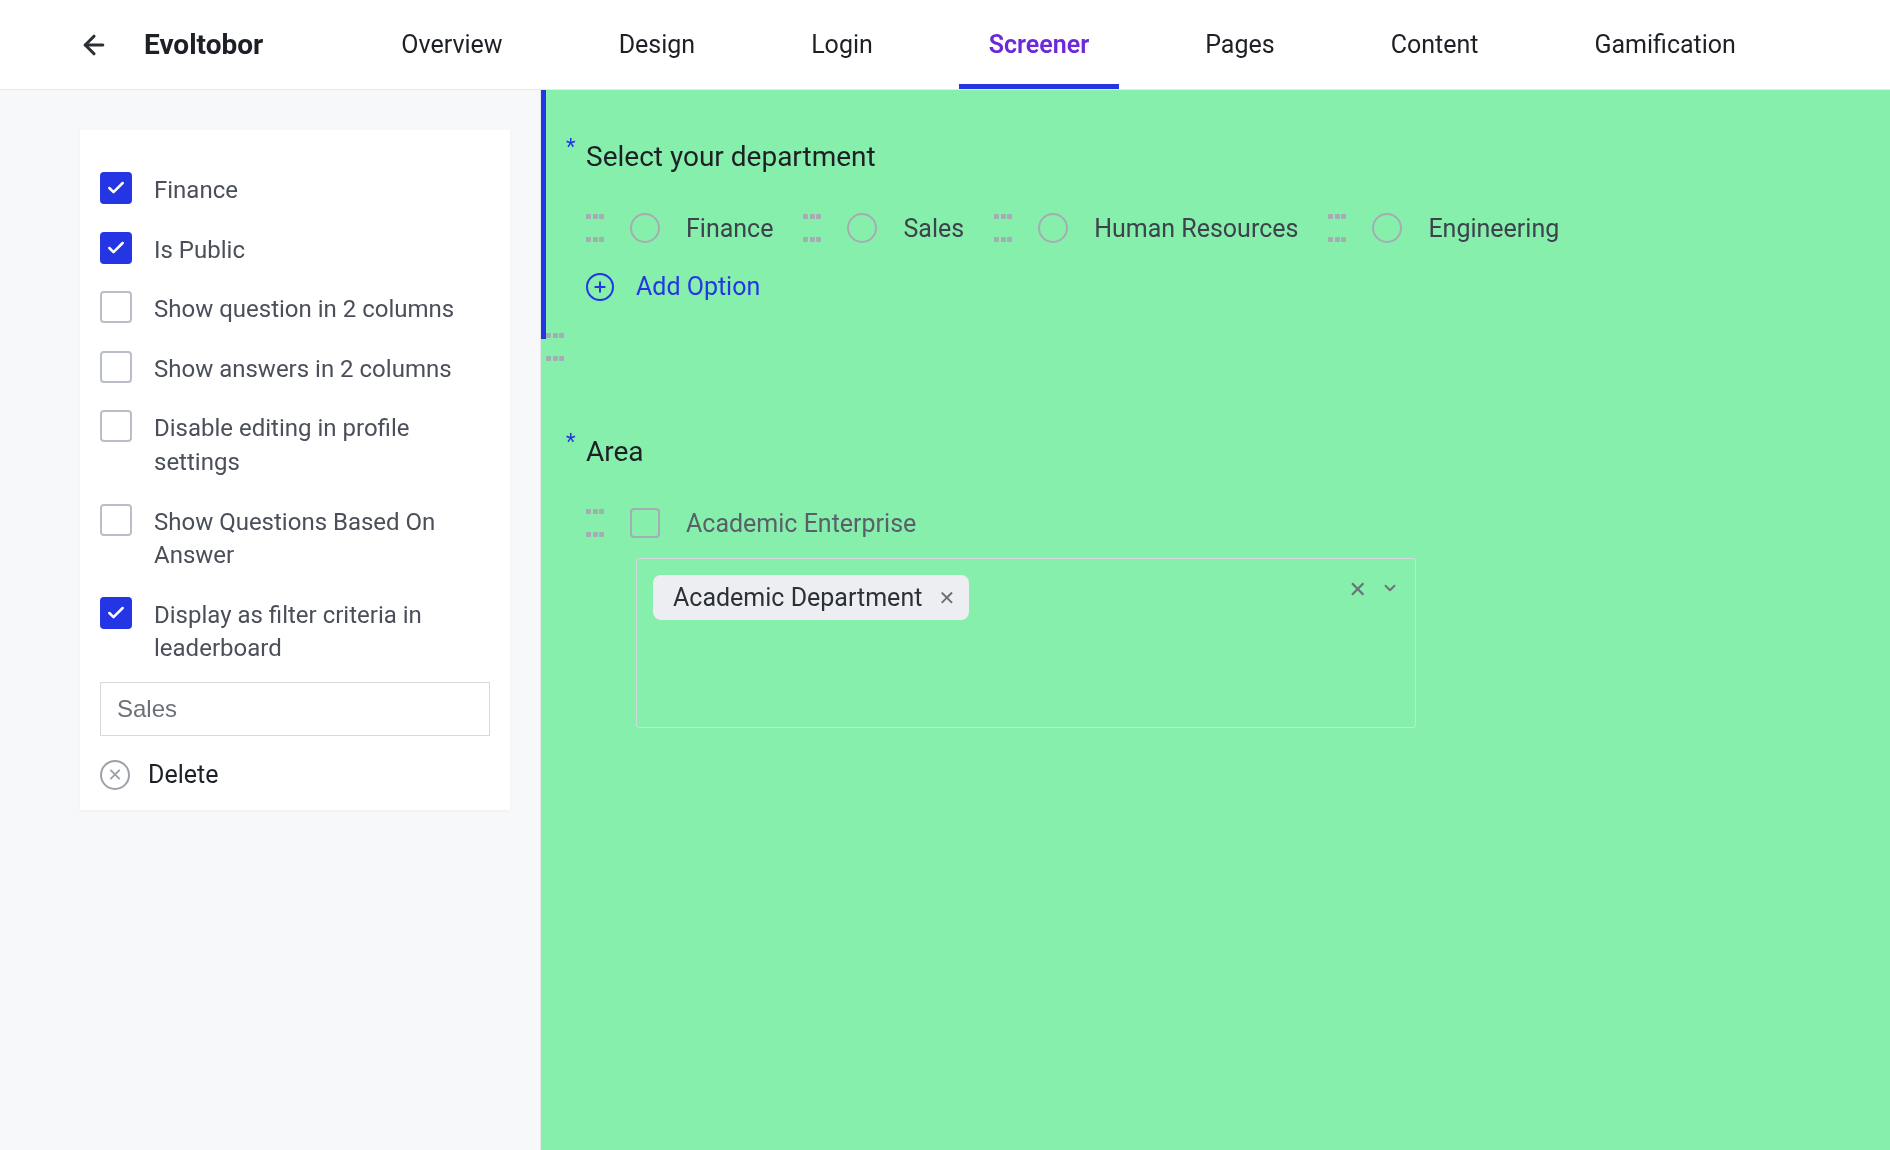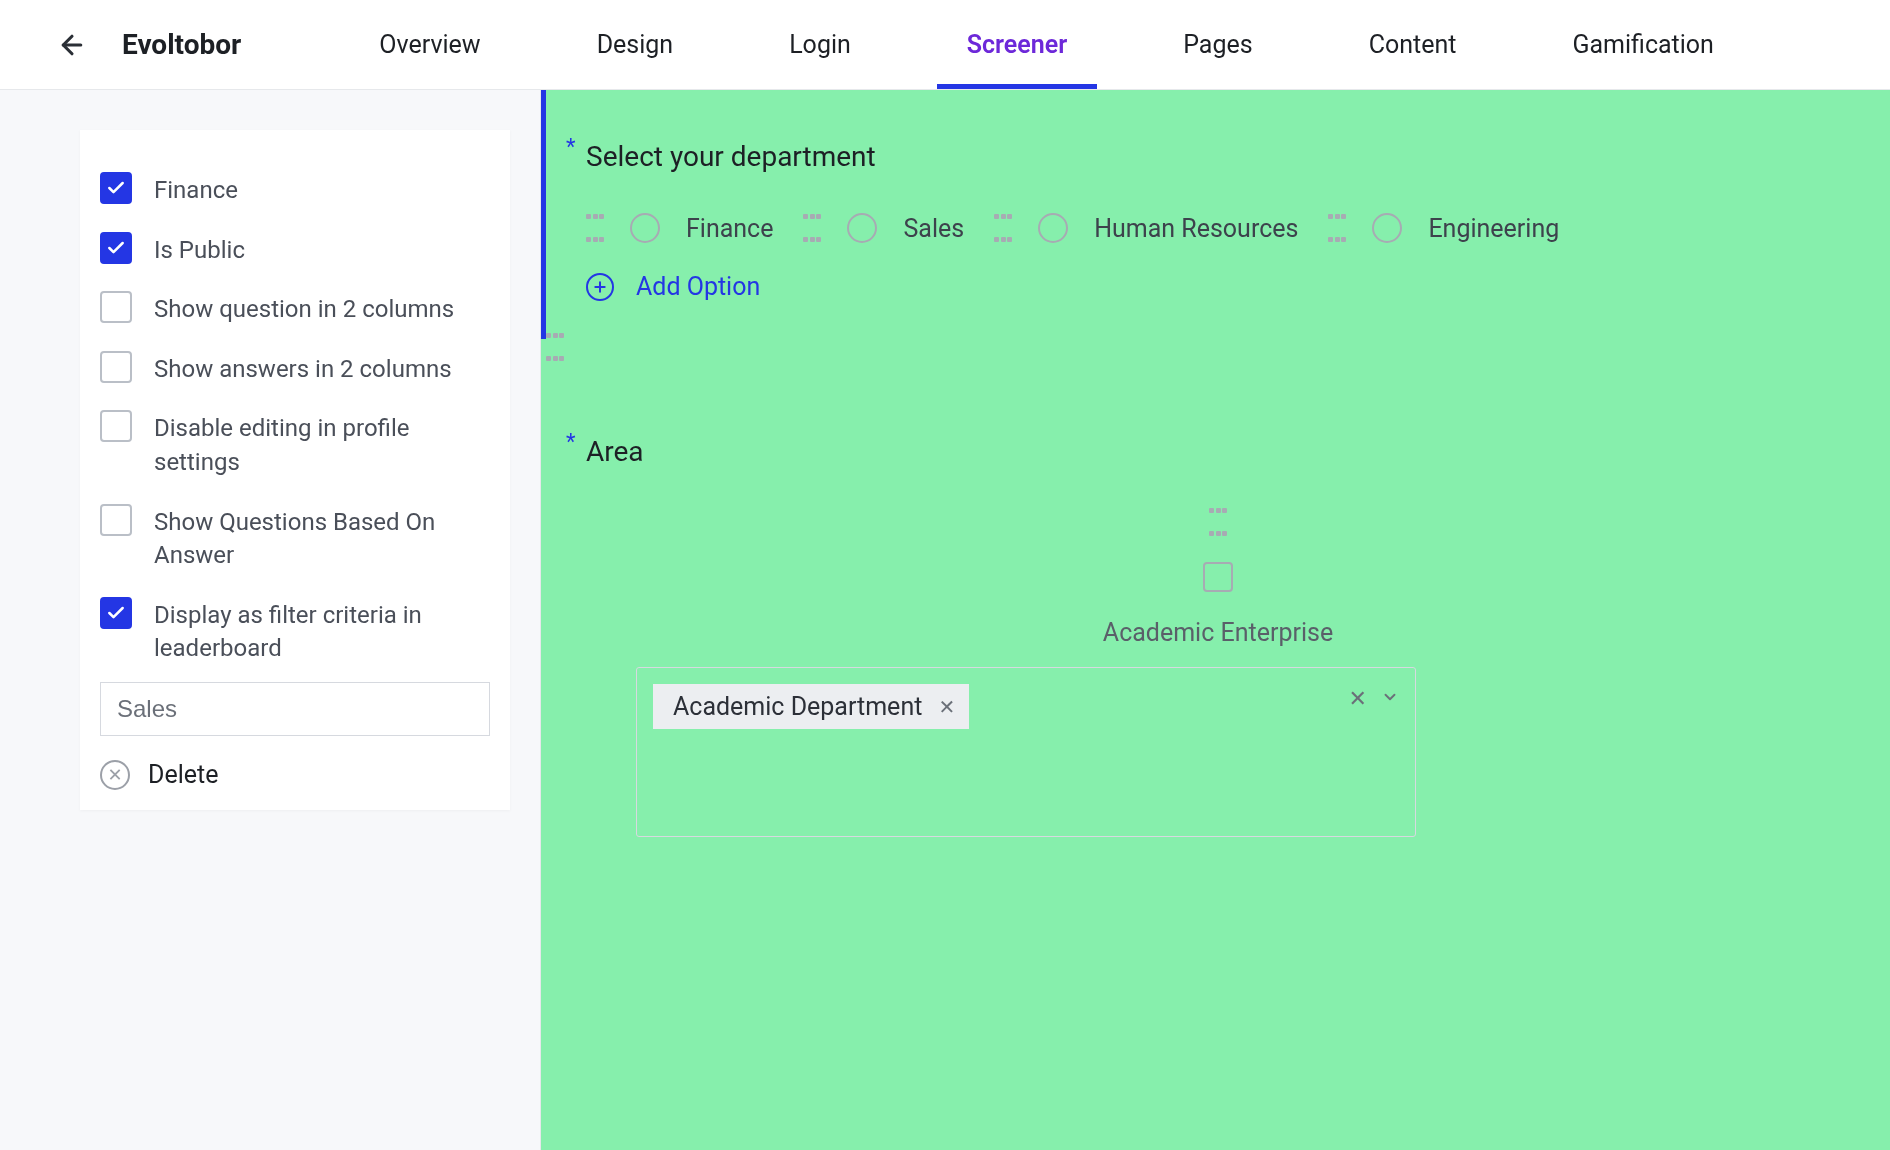--- a/index.html
+++ b/index.html
@@ -13,21 +13,21 @@
     overflow: hidden;
   }
 
   
   .header {
     display: flex;
     align-items: center;
     height: 90px;
     background: #fff;
     border-bottom: 1px solid #e6e8eb;
-    padding: 0 50px;
+    padding: 0 72px;
     gap: 28px;
   }
   .back-btn {
     display: inline-flex;
     align-items: center;
     justify-content: center;
     width: 44px; height: 44px;
     cursor: pointer;
   }
   .back-btn svg { stroke: #2b2f36; }
@@ -227,21 +227,20 @@
   .question-block.plain {
     border-left: 5px solid transparent;
     margin-top: 46px;
   }
 
   .area-row {
     display: flex;
     align-items: center;
     gap: 26px;
     margin-top: 40px;
-    flex-direction: column;
   }
   .sq-check {
     width: 30px; height: 30px;
     border: 2.5px solid #a7abb3;
     border-radius: 4px;
     cursor: pointer;
   }
   .area-label {
     font-size: 25px; color: #5a5f69;
   }
@@ -259,21 +258,21 @@
     align-items: flex-start;
     flex-wrap: wrap;
     gap: 10px;
     cursor: text;
   }
   .tag {
     display: inline-flex;
     align-items: center;
     gap: 16px;
     background: #eceef1;
-    border-radius: 0;
+    border-radius: 8px;
     padding: 8px 14px 8px 20px;
     font-size: 25px;
     color: #2c3038;
   }
   .tag .x {
     color: #6b7079;
     cursor: pointer;
     font-size: 20px;
     line-height: 1;
   }

